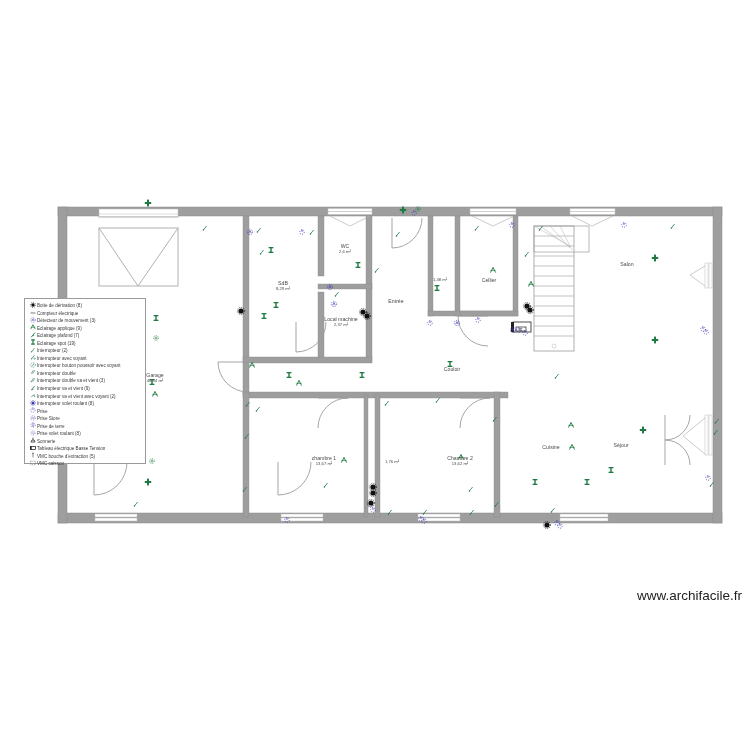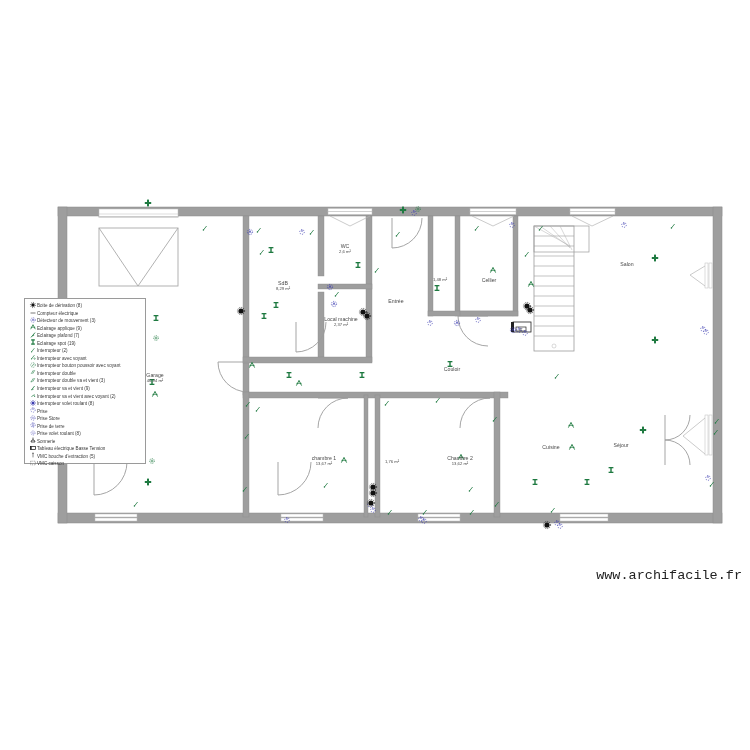--- a/index.html
+++ b/index.html
@@ -10,21 +10,21 @@
   .room-name{font-size:5.2px;color:#4a4a4a;text-align:center;transform:translateX(-50%);}
   .room-area{font-size:4.2px;color:#4a4a4a;text-align:center;transform:translateX(-50%);}
   .legend{
     position:absolute;left:24px;top:298px;width:122px;height:166px;
     background:#ffffff;border:1px solid #9a9a9a;box-sizing:border-box;
     padding:3px 2px 0 3px;
   }
   .legend-row{display:flex;align-items:center;height:7.55px;line-height:7.55px;}
   .legend-sym{width:9px;flex:0 0 9px;text-align:center;font-size:5px;}
   .legend-label{font-size:4.6px;color:#3a3a3a;white-space:nowrap;}
-  .watermark{position:absolute;right:8px;top:568px;font-size:13.5px;color:#222;font-family:Liberation Mono, monospace;}
+  .watermark{position:absolute;right:8px;top:588px;font-size:13.5px;color:#222;}
   .g{fill:#1f7a41;}
 </style>
 </head>
 <body>
 
 <svg id="plan" viewBox="0 0 750 750">
   <defs>
     <g id="sym-ceiling">
       <rect x="-3.2" y="-1" width="6.4" height="2" class="g"></rect>
       <rect x="-1" y="-3.4" width="2" height="6.8" class="g"></rect>

